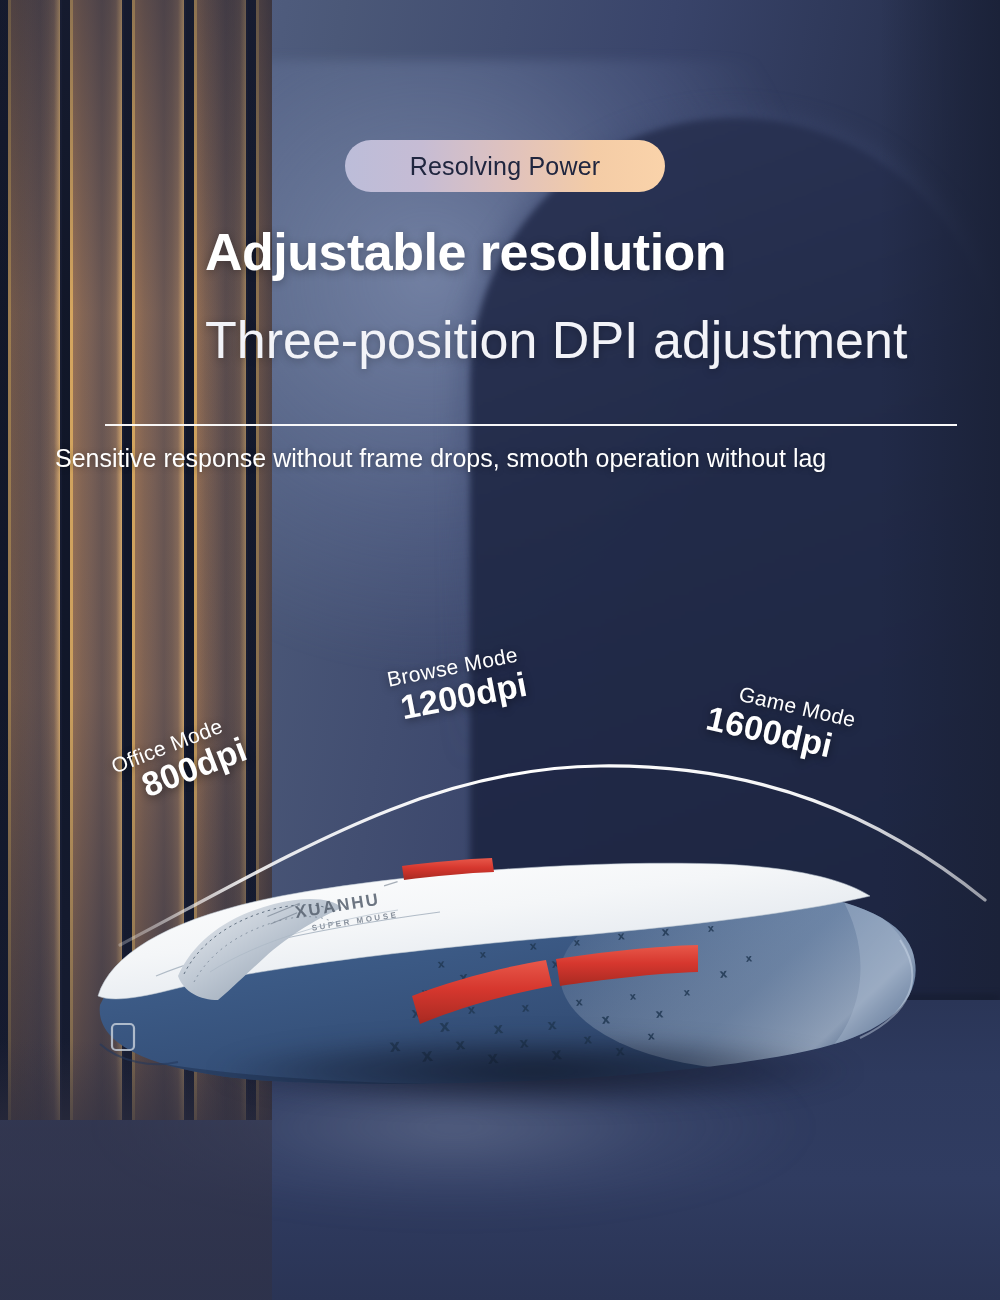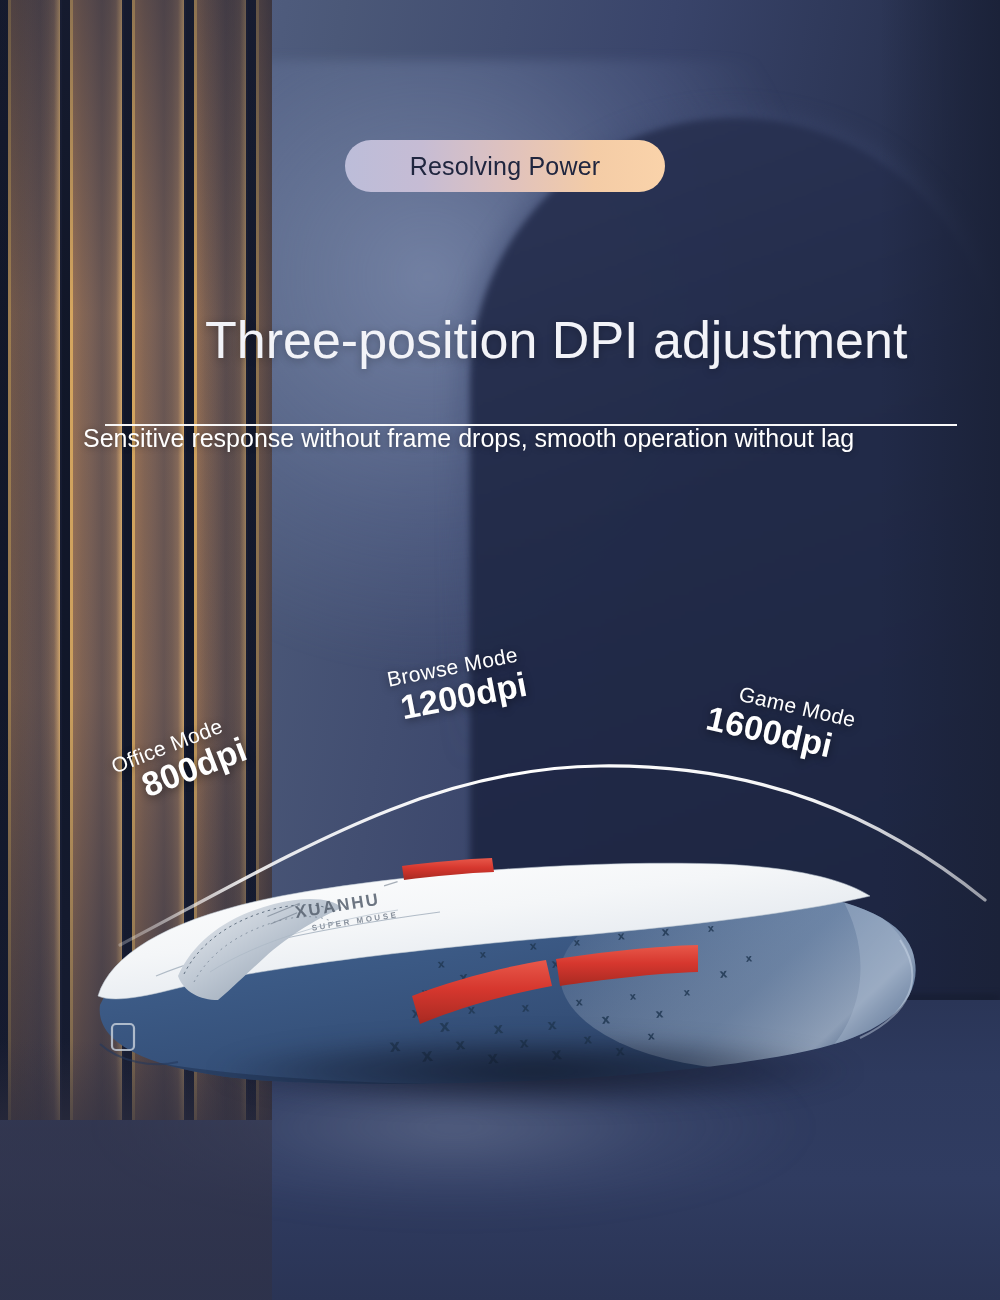--- a/index.html
+++ b/index.html
@@ -130,26 +130,25 @@
     font-size:52px; font-weight:400; color:#f2f3f8;
     letter-spacing:0px; white-space:nowrap;
     text-shadow:0 2px 8px rgba(0,0,0,0.28);
   }
   .divider {
     position:absolute; left:105px; top:424px;
     width:852px; height:2px;
     background:linear-gradient(90deg, rgba(255,255,255,0.95), rgba(255,255,255,0.98));
   }
   .tagline {
-    position:absolute; left:55px; top:424px;
+    position:absolute; left:55px; top:444px;
     width:900px;
     font-size:25px; font-weight:400; color:#ffffff;
     letter-spacing:0px; white-space:nowrap;
     text-shadow:0 1px 6px rgba(0,0,0,0.35);
-    padding-left:28px;
   }
 
   
   .arc-svg { position:absolute; left:0; top:600px; width:1000px; height:360px; }
 
   .dpi-label { position:absolute; color:#ffffff; white-space:nowrap;
     text-shadow:0 2px 9px rgba(0,0,0,0.45); }
   .dpi-mode { font-size:21px; font-weight:400; letter-spacing:0.4px; }
   .dpi-val  { font-size:34px; font-weight:700; letter-spacing:0.2px; }
 
@@ -190,20 +189,21 @@
     <div class="slats-inner"></div>
     <div class="slats-shade"></div>
     <div class="slats-shade2"></div>
   </div>
   <div class="slats-bottomfade"></div>
 
   <div class="pill">
     <span class="pill-text">Resolving Power</span>
   </div>
 
+  <div class="h1">Adjustable resolution</div>
   <div class="h2">Three-position DPI adjustment</div>
   <div class="divider"></div>
   <div class="tagline">Sensitive response without frame drops, smooth operation without lag</div>
 
   <svg class="arc-svg" viewBox="0 0 1000 360">
     <defs>
       <linearGradient id="arcg" x1="0" y1="0" x2="1" y2="0">
         <stop offset="0%" stop-color="#ffffff" stop-opacity="0.25"></stop>
         <stop offset="14%" stop-color="#ffffff" stop-opacity="0.85"></stop>
         <stop offset="45%" stop-color="#ffffff" stop-opacity="1"></stop>

